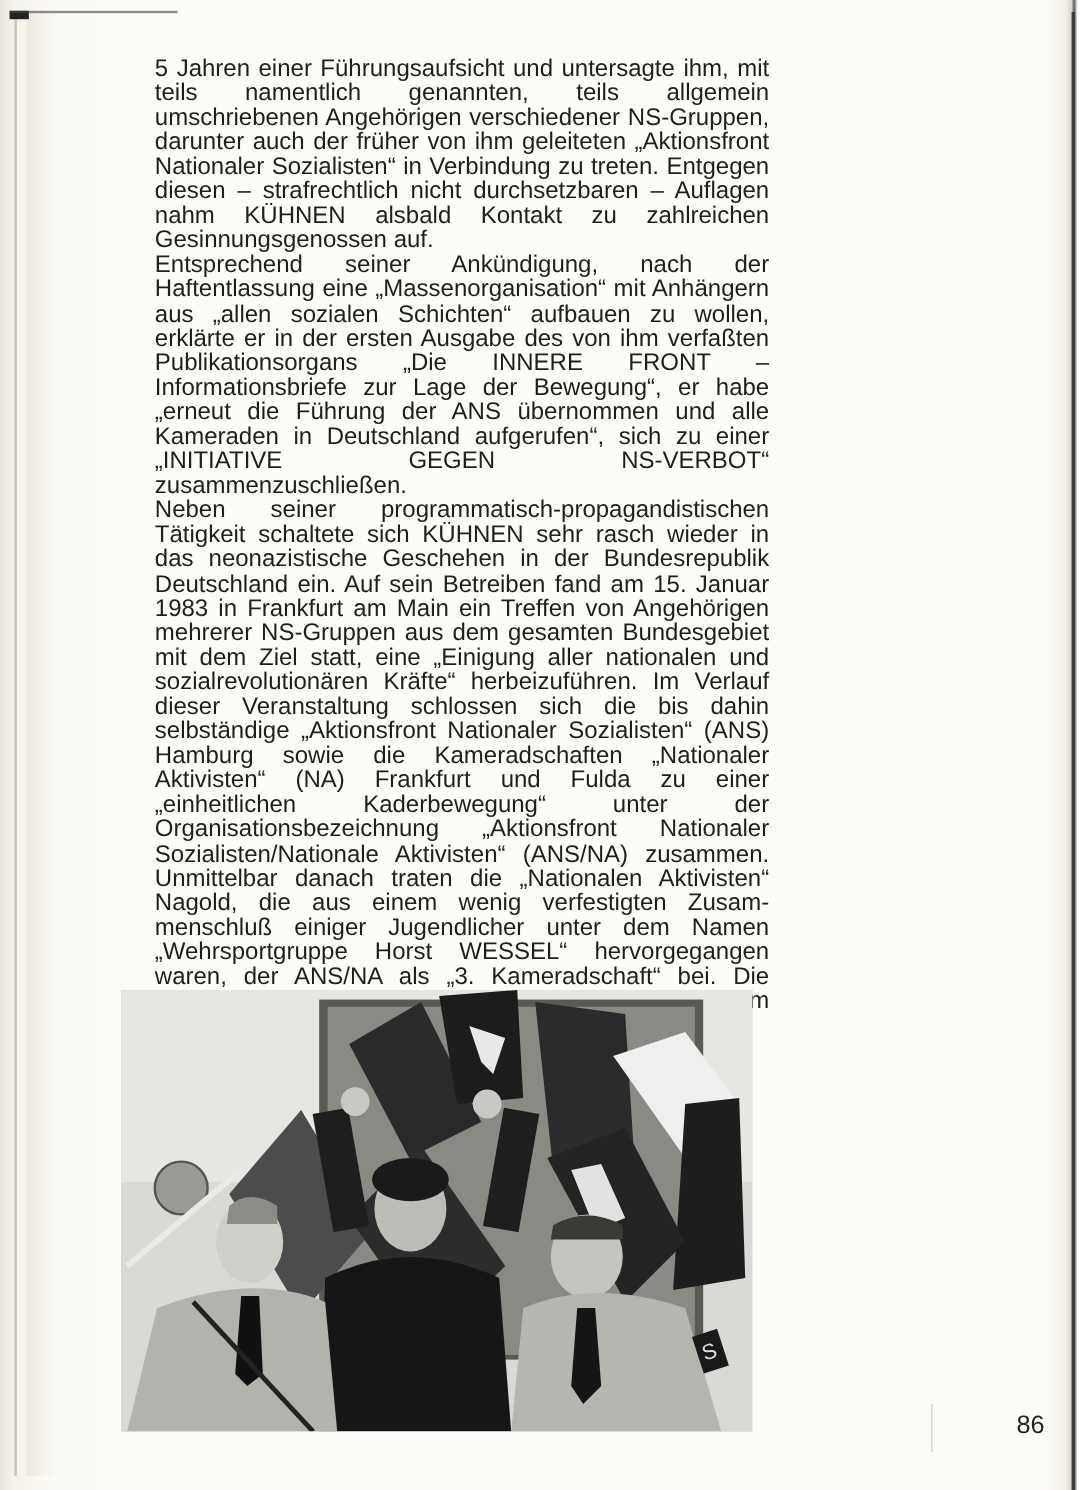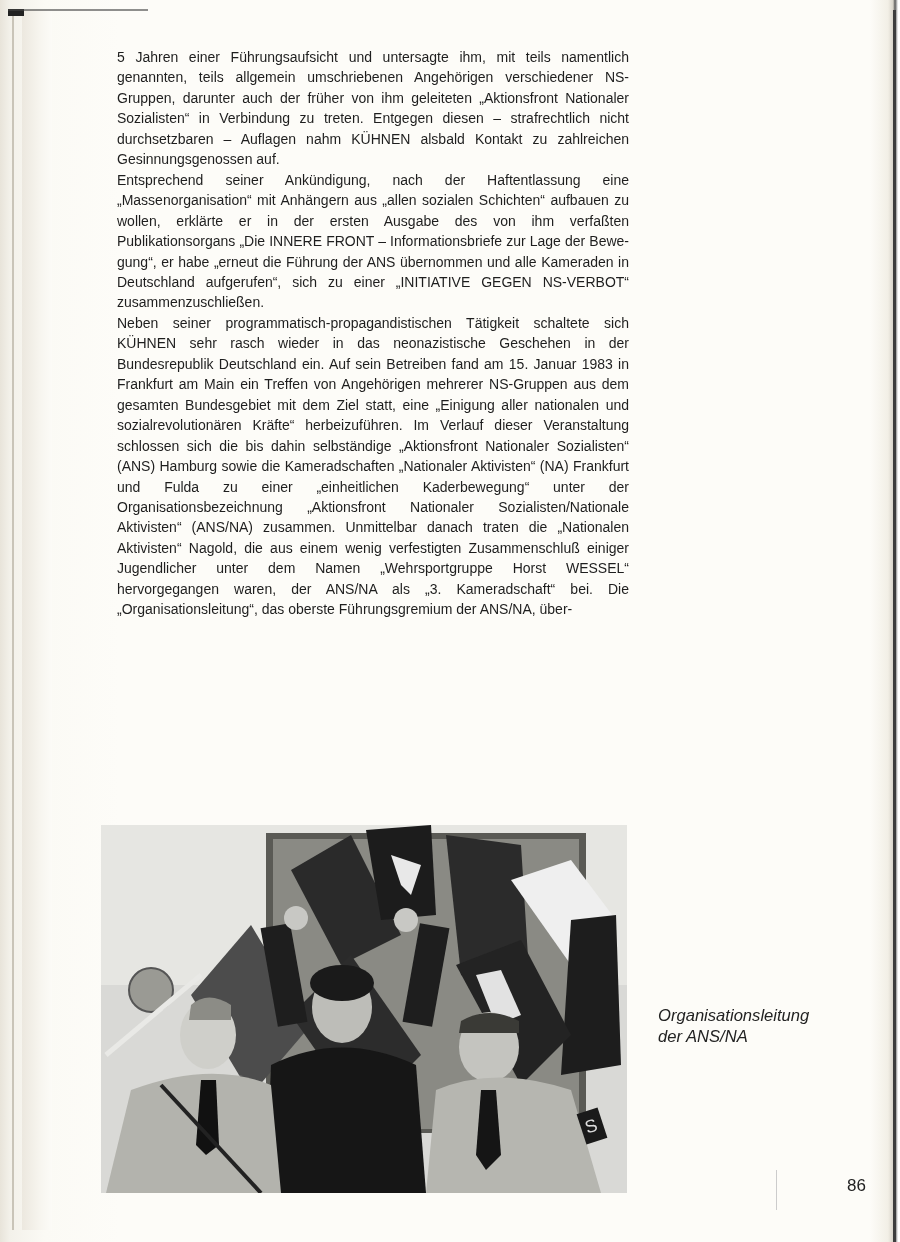--- a/index.html
+++ b/index.html
@@ -25,37 +25,37 @@
       position: absolute; left: 8px; top: 9px; width: 16px; height: 7px; background: #222;
     }
     .top-edge {
       position: absolute; left: 8px; top: 9px; width: 140px; height: 2px; background: #444;
       opacity: 0.6;
     }
     .right-edge {
       position: absolute; left: 893px; top: 10px; width: 3px; height: 1232px; background: #3d3d3d;
     }
     .body-text {
-      position: absolute; left: 117px; top: 47px; width: 512px;
-      font-size: 14px; line-height: 20.45px; text-align: justify;
+      position: absolute; left: 129px; top: 47px; width: 512px;
+      font-size: 20px; line-height: 20.45px; text-align: justify;
       hyphens: manual;
     }
     .body-text p { margin: 0; }
     .bold { font-weight: normal; }
     .photo {
       position: absolute; left: 101px; top: 825px; width: 526px; height: 368px;
       background: #cfcfcf; overflow: hidden;
     }
     .photo svg { display: block; }
     .caption {
       position: absolute; left: 658px; top: 1006px; width: 200px;
       font-style: italic; font-size: 16.6px; line-height: 20.5px; color: #222;
     }
     .page-number {
-      position: absolute; left: 847px; top: 1176px; font-size: 17px; color: #222;
+      position: absolute; left: 847px; top: 1176px; font-size: 21px; color: #222;
     }
     .small-line {
       position: absolute; left: 776px; top: 1170px; width: 1px; height: 40px; background: #ccc;
     }
   </style>
 </head>
 <body>
 
 <div class="page">
   <div class="gutter-left2"></div>
@@ -116,20 +116,16 @@
       <path d="M335 265 Q395 240 470 265 L500 368 L325 368 Z" fill="#b6b6b0"></path>
       <polygon points="380,265 395,265 400,330 385,345 375,330" fill="#151515"></polygon>
       <rect x="480" y="285" width="22" height="32" fill="#1a1a1a" transform="rotate(-18 491 301)"></rect>
       <text x="484" y="307" font-size="18" fill="#ddd" font-family="Liberation Sans, sans-serif" transform="rotate(-18 491 301)">S</text>
 
       <circle cx="50" cy="165" r="22" fill="#9a9a94" stroke="#555" stroke-width="2"></circle>
       <line x1="5" y1="230" x2="100" y2="150" stroke="#e9e9e6" stroke-width="5"></line>
     </svg>
   </div>
 
-  <div class="caption">
-    <div>Organisationsleitung</div>
-    <div>der ANS/NA</div>
-  </div>
 
   <div class="small-line"></div>
   <div class="page-number">86</div>
 </div>
 
 </body></html>

